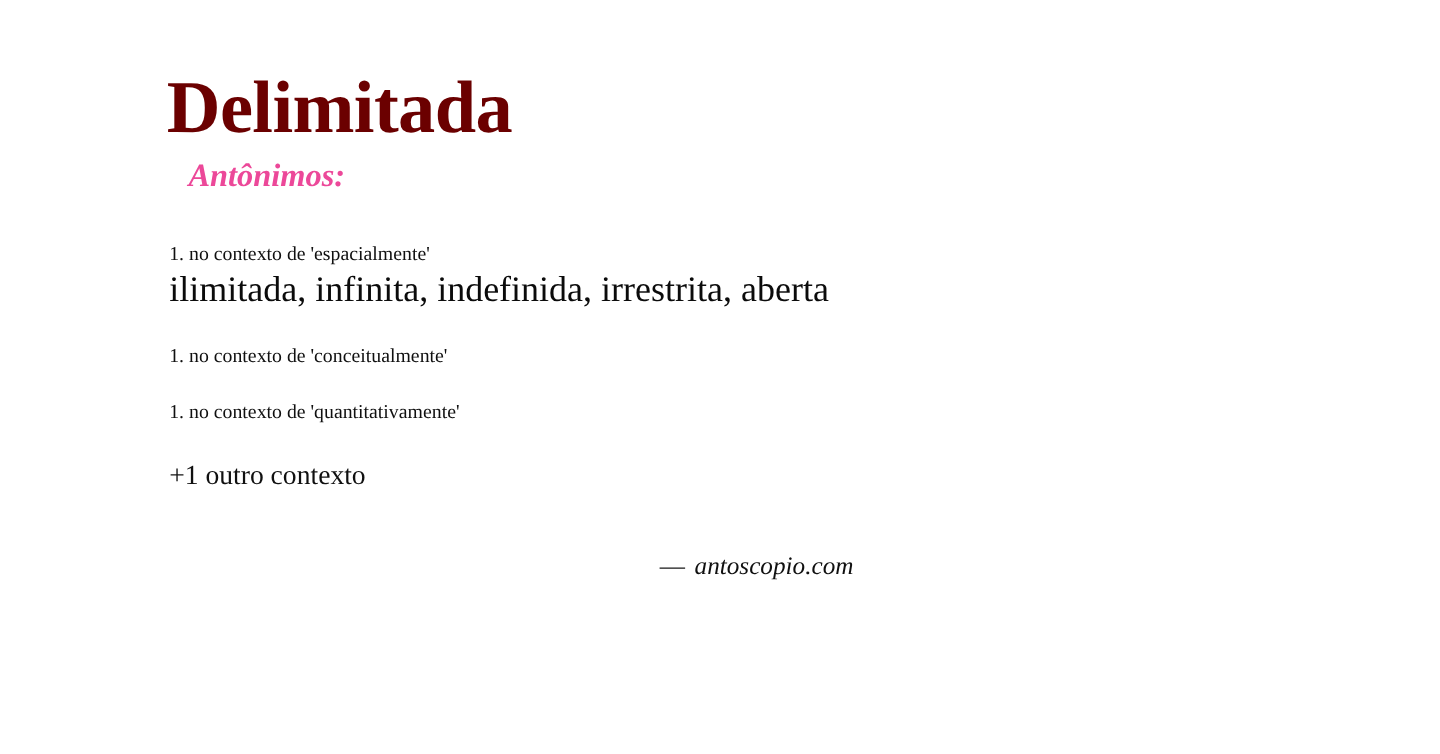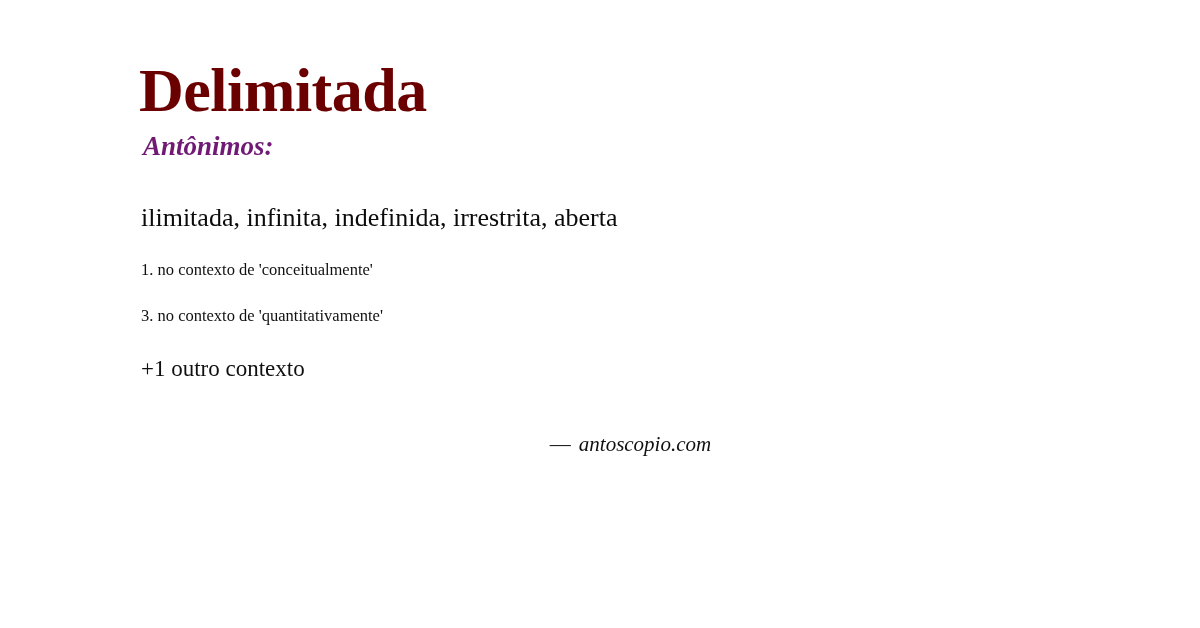--- a/index.html
+++ b/index.html
@@ -27,38 +27,38 @@
     line-height: 1.05;
     color: #6b0000;
     letter-spacing: -0.5px;
     margin: 0;
   }
   .subtitle {
     font-family: "Liberation Serif", serif;
     font-style: italic;
     font-weight: bold;
     font-size: 27px;
-    color: #701a75;
-    margin: 8px 0 0 4px;
+    color: #ec4899;
+    margin: 8px 0 0 18px;
   }
   .senses {
     margin-top: 40px;
   }
   .sense {
     margin-bottom: 26px;
   }
   .sense-label {
     font-family: "Liberation Serif", serif;
     font-size: 16.5px;
     color: #101010;
     margin: 0 0 2px 2px;
   }
   .sense-words {
     font-family: "Liberation Serif", serif;
-    font-size: 26px;
+    font-size: 30px;
     color: #0b0b0b;
     margin: 0 0 0 2px;
     line-height: 1.22;
   }
   .more-contexts {
     font-family: "Liberation Serif", serif;
     font-size: 23px;
     color: #101010;
     margin: 30px 0 0 2px;
   }
@@ -79,29 +79,30 @@
 <body>
 
 <div class="page">
 
   <h1 class="headword">Delimitada</h1>
   <div class="subtitle">Antônimos:</div>
 
   <div class="senses">
 
     <div class="sense">
+      <div class="sense-label">1. no contexto de 'espacialmente'</div>
       <div class="sense-words">ilimitada, infinita, indefinida, irrestrita, aberta</div>
     </div>
 
     <div class="sense">
       <div class="sense-label">1. no contexto de 'conceitualmente'</div>
     </div>
 
     <div class="sense">
-      <div class="sense-label">3. no contexto de 'quantitativamente'</div>
+      <div class="sense-label">1. no contexto de 'quantitativamente'</div>
     </div>
 
   </div>
 
   <div class="more-contexts">+1 outro contexto</div>
 
   <div class="source">
     <span class="dash">—</span><span>antoscopio.com</span>
   </div>
 

